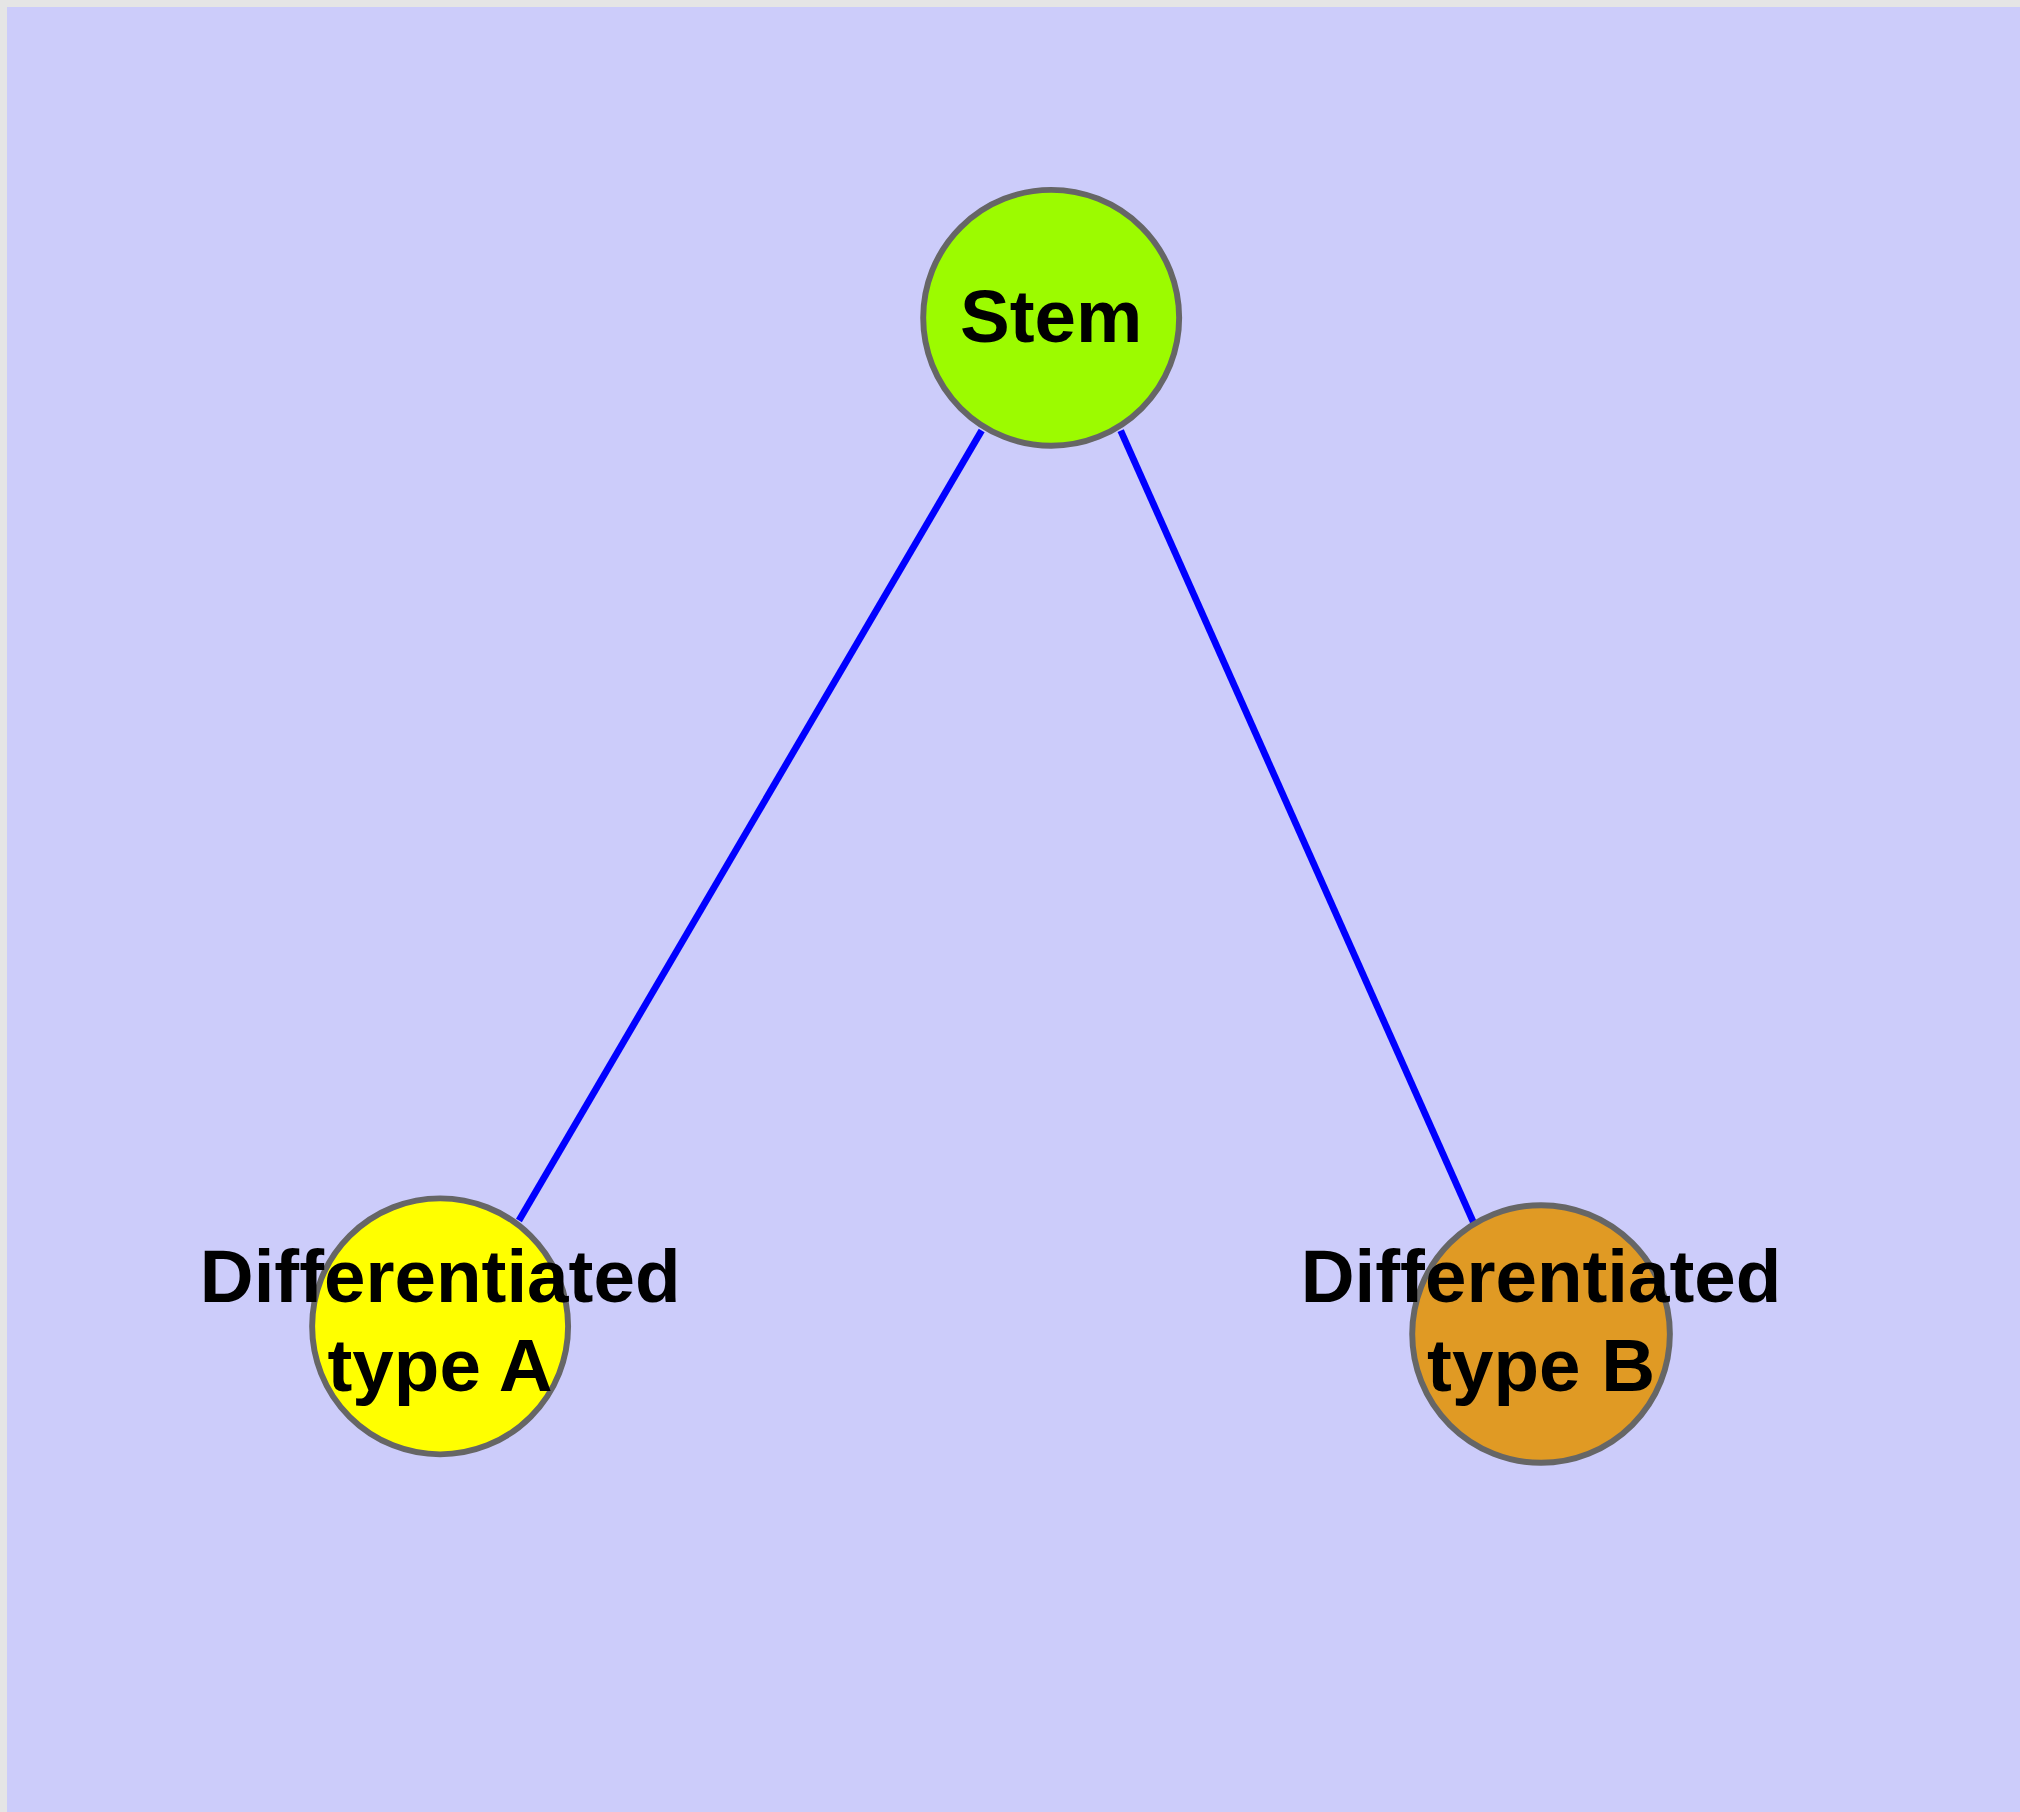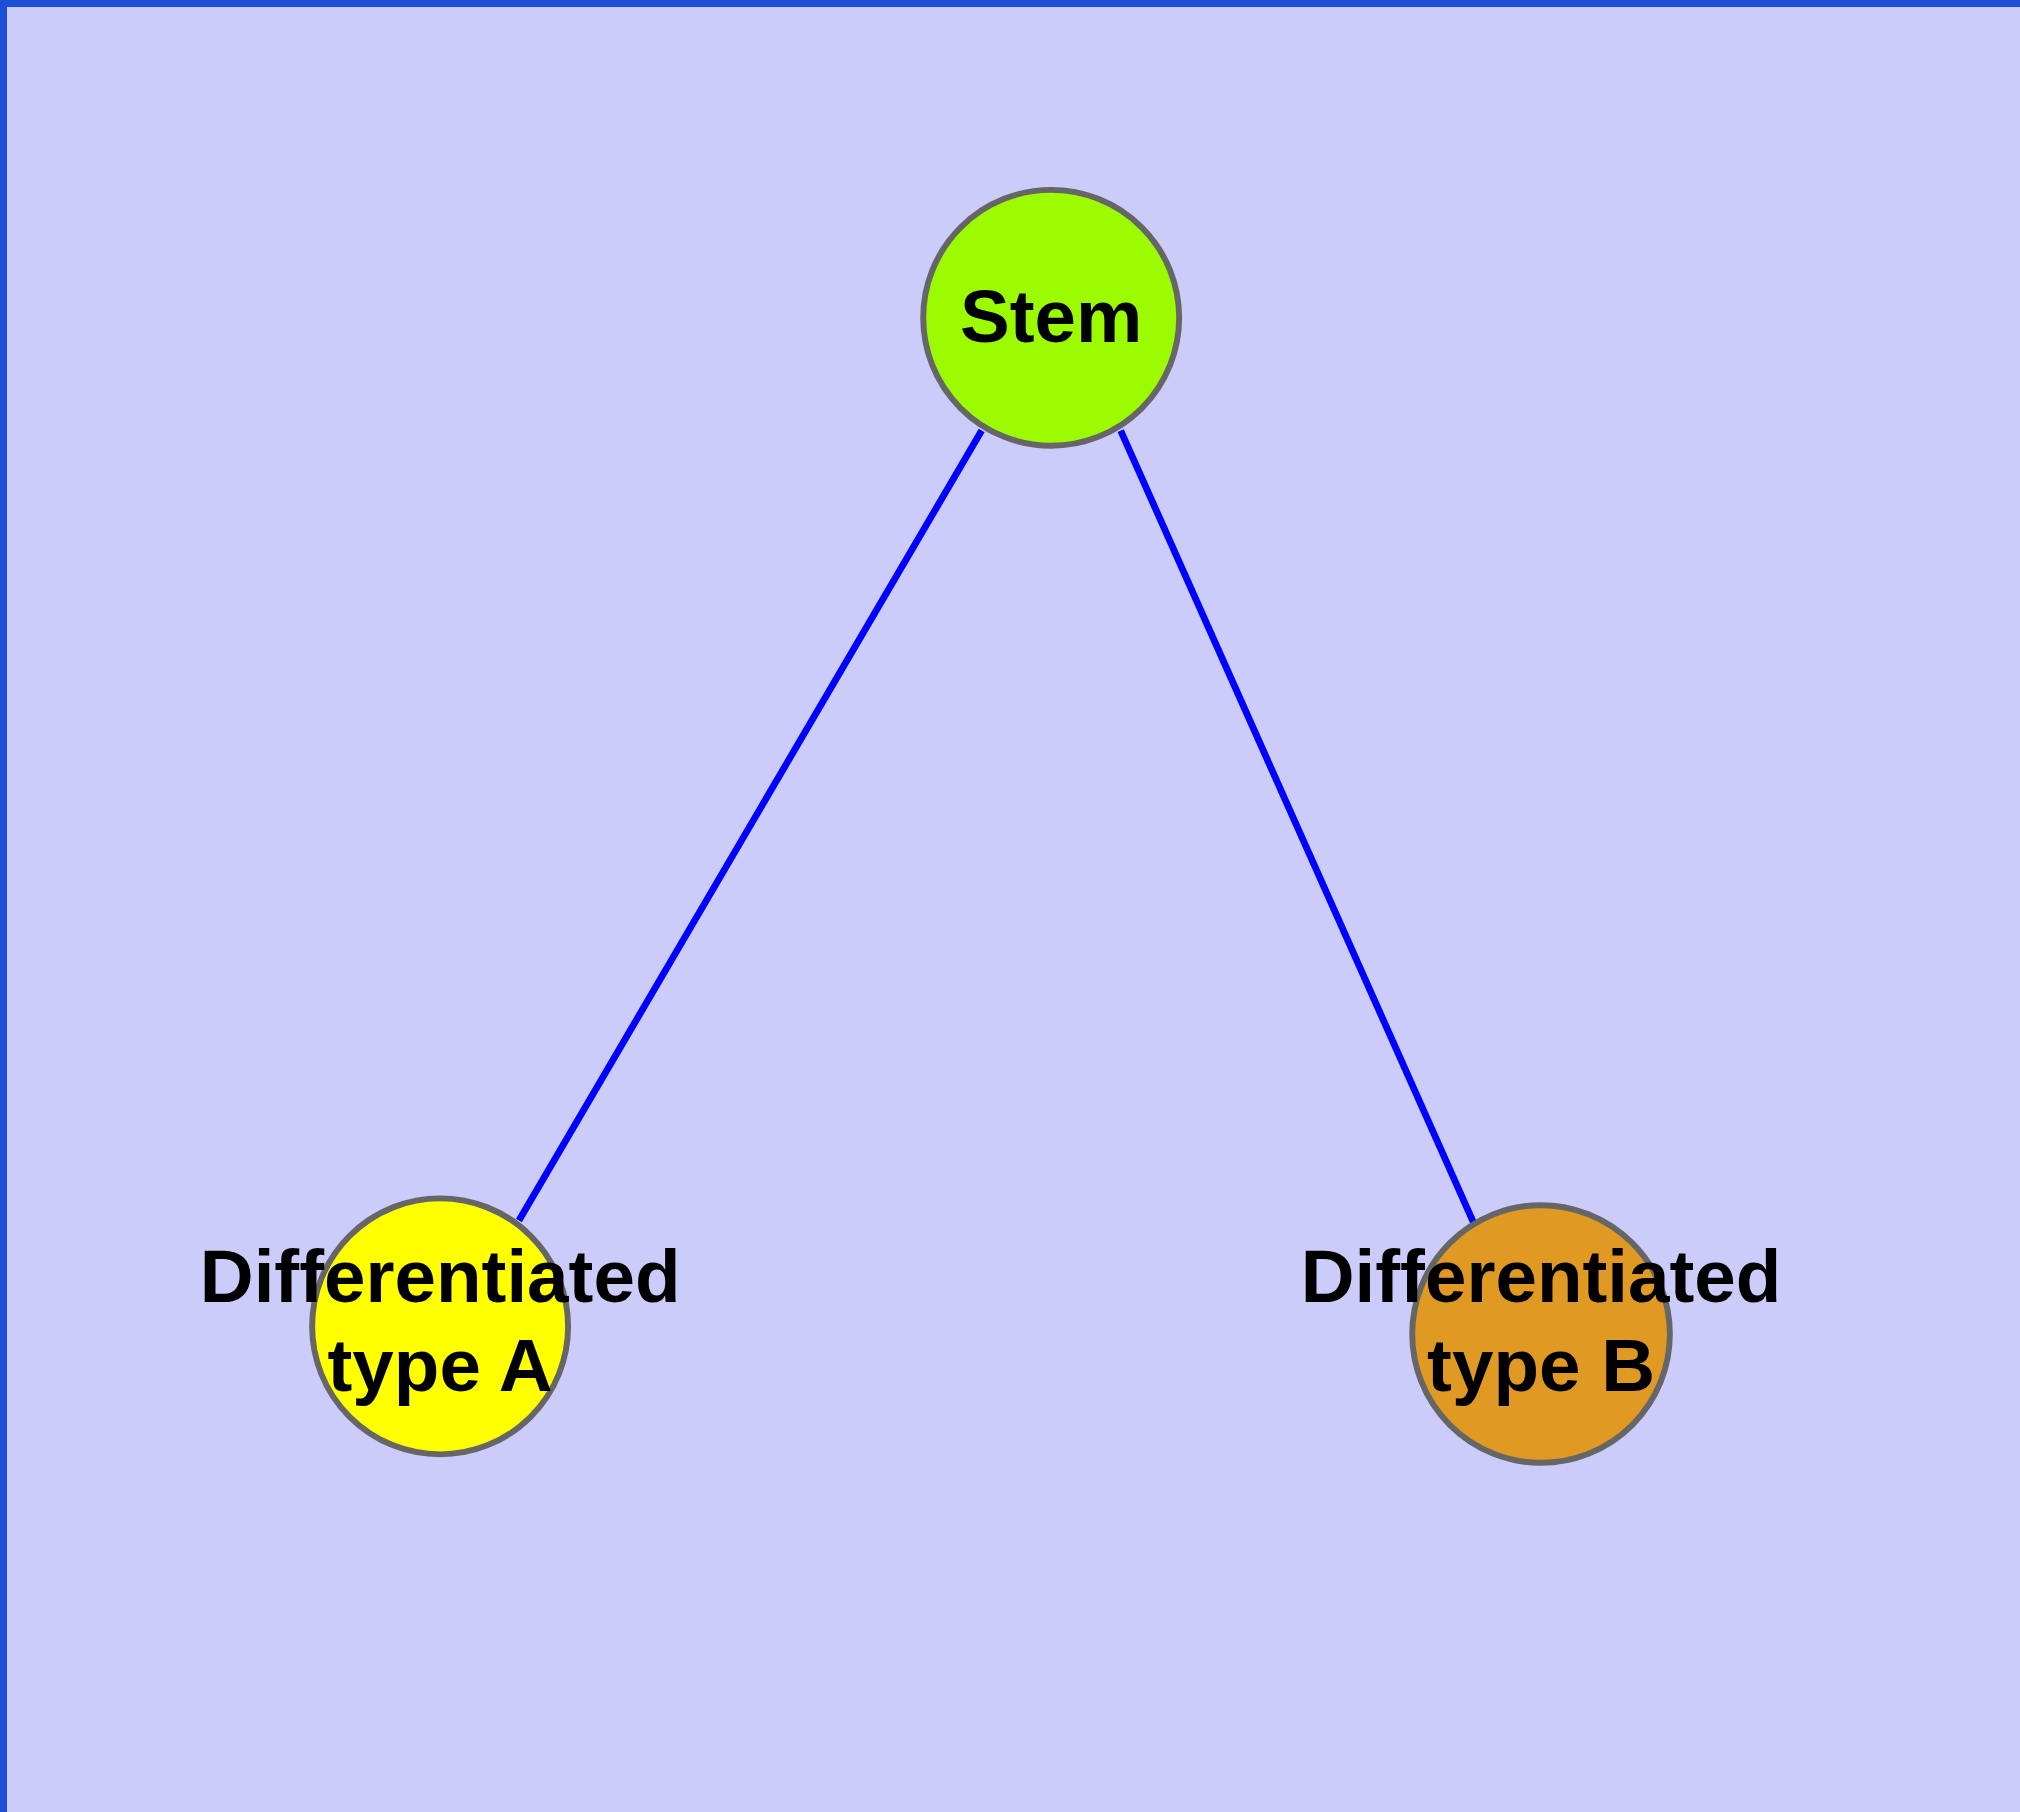--- a/index.html
+++ b/index.html
@@ -4,21 +4,21 @@
 <style>
   html, body {
     margin: 0;
     padding: 0;
     background: #ffffff;
   }
   #canvas {
     position: relative;
     width: 2021px;
     height: 1812px;
-    background: #1d4ed8;
+    background: #e5e5e5;
     overflow: hidden;
     font-family: "Liberation Sans", sans-serif;
     text-decoration: underline;
   }
   #plot-area {
     position: absolute;
     left: 6.8px;
     top: 6.8px;
     width: 2014px;
     height: 1805px;

